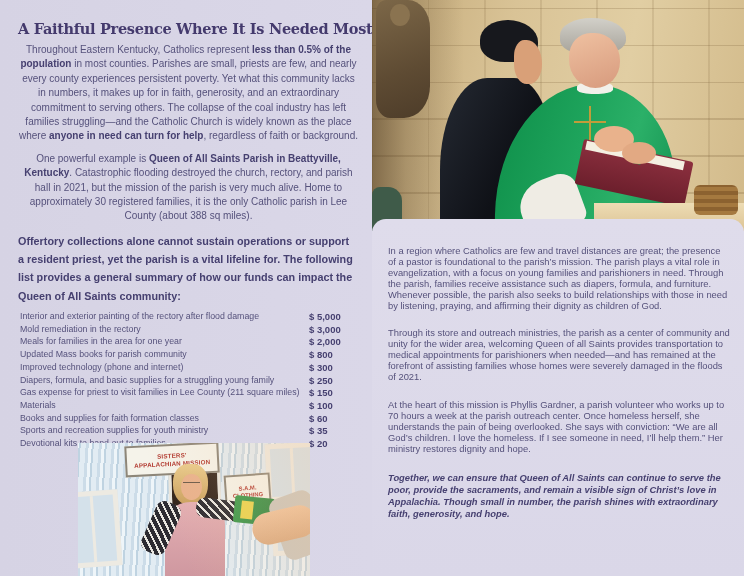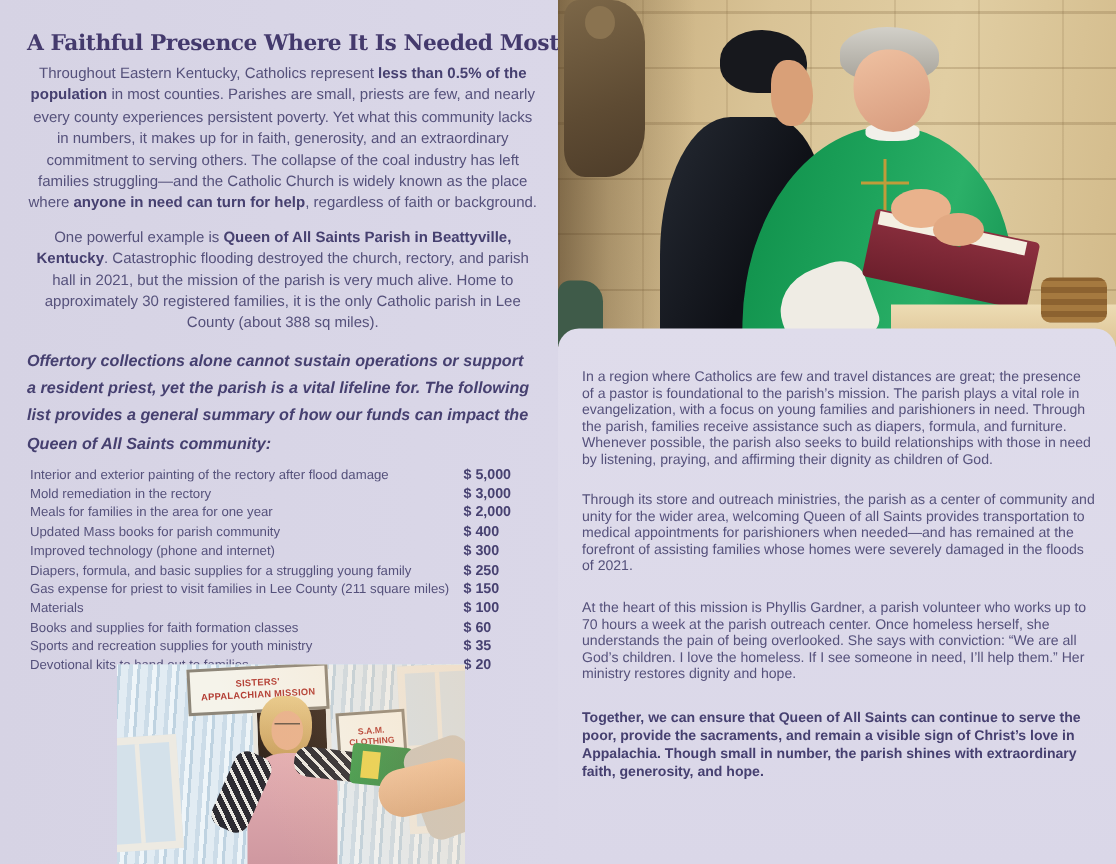--- a/index.html
+++ b/index.html
@@ -17,21 +17,21 @@
     background:linear-gradient(90deg,#d6d3e4,#dad7e8);
   }
   h1.title{
     margin:0 0 6px;font-family:"DejaVu Serif",serif;font-weight:700;
     font-size:14.5px;letter-spacing:-.3px;color:#443a6d;text-align:center;white-space:nowrap;
   }
   .para{margin:0 0 8px;font-size:10px;line-height:14.4px;color:#55517b;text-align:center}
   .para .b{font-weight:700;color:#464070}
   .offertory{
     margin:6px 2px 6px 0;font-size:10.8px;line-height:18.3px;font-weight:700;
-    color:#464070;text-align:left;font-style:italic;
+    color:#464070;text-align:left;
   }
   .impact{margin:0 2px 0 2px}
   .impact .row{display:flex;align-items:flex-start;height:12.7px;font-size:8.8px;color:#55517b}
   .impact .lbl{flex:1 1 auto;padding-right:6px;white-space:nowrap;overflow:hidden}
   .impact .price{flex:0 0 48px;font-weight:700;font-size:9.5px;color:#464070}
 
   
   .photo-mission{position:absolute;left:78px;top:443px;width:232px;height:133px;overflow:hidden;background:#cfdde9}
   .photo-mission>div{position:absolute}
   .siding{
@@ -102,21 +102,21 @@
   .ledge{right:0;bottom:0;width:150px;height:28px;background:linear-gradient(#eddcb4,#dcc394)}
   .basket{right:6px;bottom:16px;width:44px;height:30px;background:repeating-linear-gradient(0deg,#a5793f 0 4px,#8c6230 4px 8px);border-radius:6px}
 
   
   .panel{
     position:relative;margin-top:-12px;height:357px;box-sizing:border-box;
     border-radius:14px 14px 0 0;background:linear-gradient(#dfdceb,#dad7e8);
     padding:27px 14px 0 16px;
   }
   .rp{margin:0 0 17px;font-size:9.4px;line-height:10.9px;color:#55517b;text-align:left}
-  .rp.closing{font-weight:700;color:#464070;line-height:12.2px;margin-bottom:0}
+  .rp.closing{font-weight:700;font-style:italic;color:#464070;line-height:12.2px;margin-bottom:0}
 </style>
 </head>
 <body>
 
 <div class="page">
 
   <div class="left">
     <h1 class="title">A Faithful Presence Where It Is Needed Most!</h1>
 
     <p class="para"><span>Throughout Eastern Kentucky, Catholics represent </span><span class="b">less than 0.5% of the population</span><span> in most counties. Parishes are small, priests are few, and nearly every county experiences persistent poverty. Yet what this community lacks in numbers, it makes up for in faith, generosity, and an extraordinary commitment to serving others. The collapse of the coal industry has left families struggling—and the Catholic Church is widely known as the place where </span><span class="b">anyone in need can turn for help</span><span>, regardless of faith or background.</span></p>
@@ -133,21 +133,21 @@
       <div class="row">
           <span class="lbl">Mold remediation in the rectory</span>
           <span class="price">$ 3,000</span>
         </div>
       <div class="row">
           <span class="lbl">Meals for families in the area for one year</span>
           <span class="price">$ 2,000</span>
         </div>
       <div class="row">
           <span class="lbl">Updated Mass books for parish community</span>
-          <span class="price">$ 400</span>
+          <span class="price">$ 800</span>
         </div>
       <div class="row">
           <span class="lbl">Improved technology (phone and internet)</span>
           <span class="price">$ 300</span>
         </div>
       <div class="row">
           <span class="lbl">Diapers, formula, and basic supplies for a struggling young family</span>
           <span class="price">$ 250</span>
         </div>
       <div class="row">

